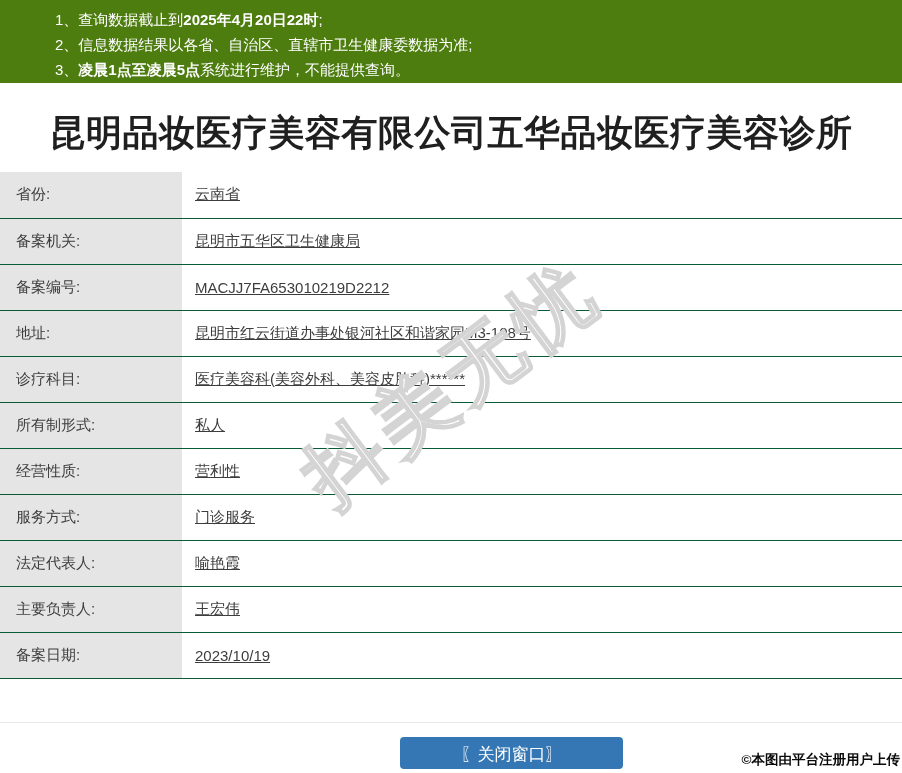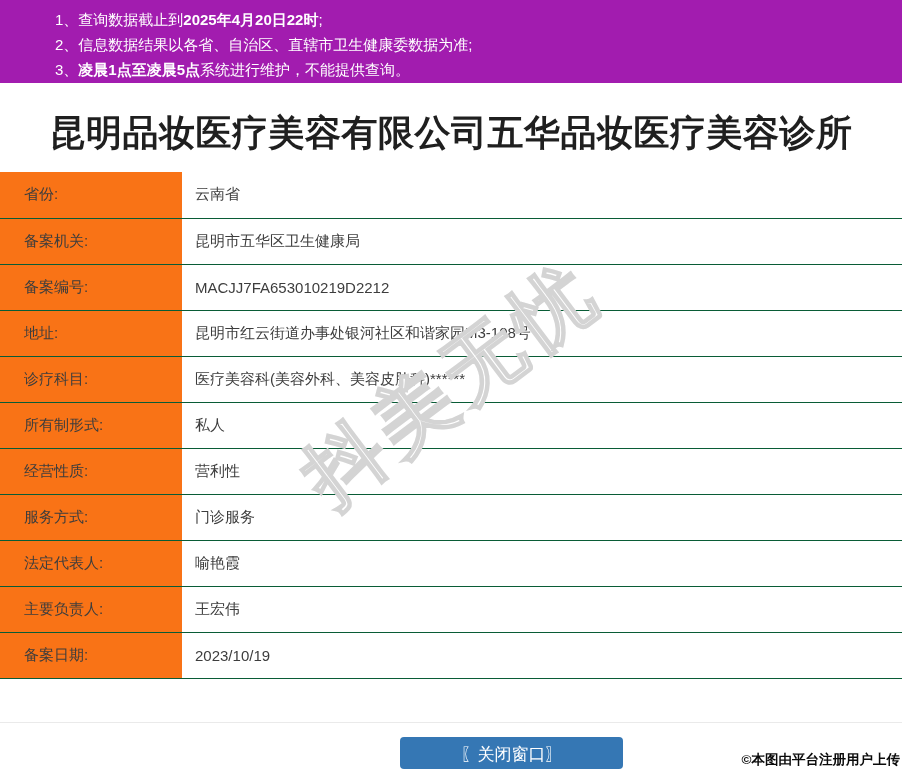--- a/index.html
+++ b/index.html
@@ -8,21 +8,21 @@
     width: 902px; height: 773px;
     background: #ffffff;
     font-family: "Liberation Sans", sans-serif;
     overflow: hidden;
     position: relative;
   }
 
   
   .notice-bar {
     width: 902px; height: 83px;
-    background: #a21caf;
+    background: #4d7c0f;
     color: #ffffff;
     padding: 7px 10px 0 55px;
     font-size: 15px;
     line-height: 25px;
   }
   .notice-line { white-space: nowrap; }
   .notice-line strong { font-weight: bold; }
 
   
   .page-title {
@@ -47,25 +47,26 @@
   .info-table td {
     height: 46px;
     border-bottom: 1px solid #095c36;
     font-size: 15px;
     color: #3d3d3d;
     vertical-align: middle;
     padding: 0;
   }
   .info-table td.row-label {
     width: 182px;
-    background: #f97316;
-    padding-left: 24px;
+    background: #e5e5e5;
+    padding-left: 16px;
   }
   .info-table td.row-value {
     padding-left: 13px;
+    text-decoration: underline;
   }
 
   
   .watermark {
     position: absolute;
     left: 278px; top: 339px;
     width: 360px; height: 80px;
     transform: rotate(-37deg);
     font-size: 78px;
     font-weight: bold;

